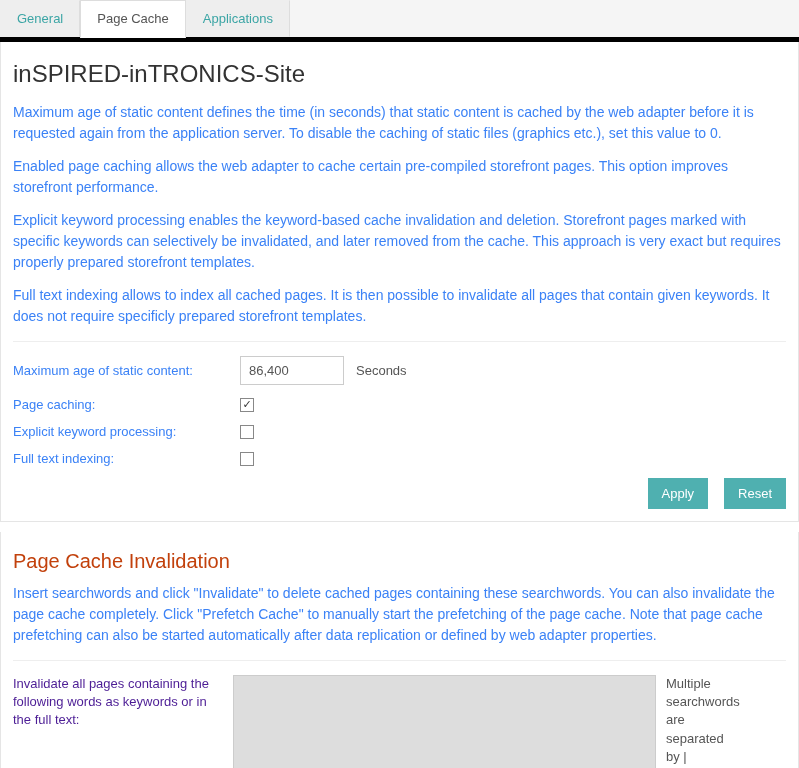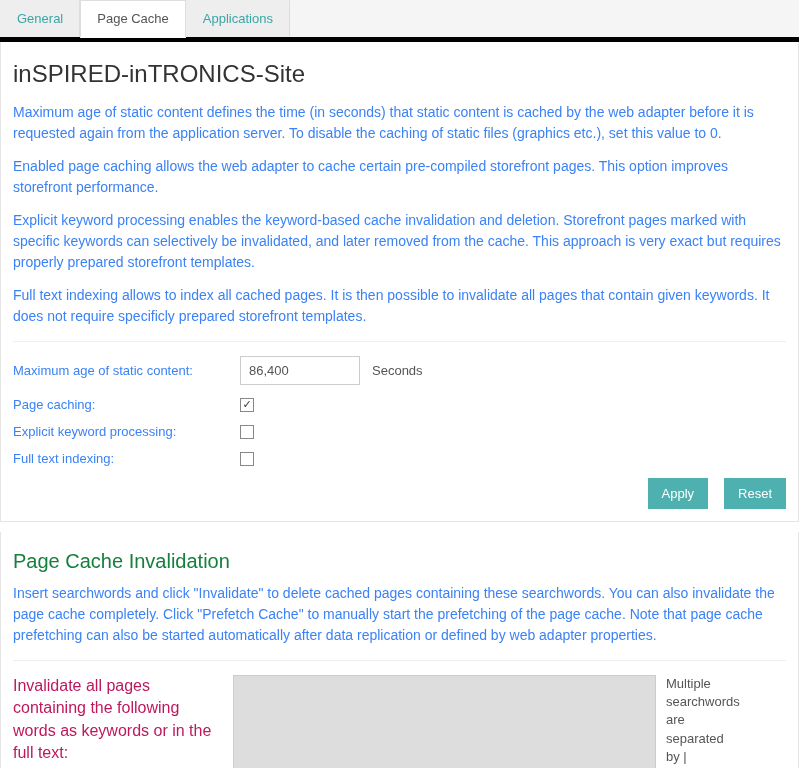--- a/index.html
+++ b/index.html
@@ -45,21 +45,21 @@
     }
     h1 {
       font-size: 24px;
       font-weight: normal;
       color: #333;
       margin-bottom: 14px;
     }
     h2 {
       font-size: 20px;
       font-weight: normal;
-      color: #15803d;
+      color: #c2410c;
       margin-bottom: 10px;
     }
     .desc {
       font-size: 14px;
       color: #3b82f6;
       line-height: 1.5;
       margin-bottom: 12px;
     }
     .desc:last-of-type {
       margin-bottom: 0;
@@ -73,21 +73,21 @@
       display: flex;
       align-items: center;
       margin-bottom: 12px;
     }
     .form-label {
       width: 227px;
       color: #3b82f6;
       font-size: 13px;
     }
     .form-input-text {
-      width: 120px;
+      width: 104px;
       padding: 6px 8px;
       border: 1px solid #ccc;
       font-size: 13px;
       color: #555;
     }
     .suffix {
       margin-left: 12px;
       color: #555;
     }
     .checkbox {
@@ -126,22 +126,22 @@
       text-decoration: underline;
     }
     .inval-row {
       display: flex;
       gap: 10px;
       align-items: flex-start;
       margin-top: 6px;
     }
     .inval-label {
       width: 210px;
-      font-size: 16px;
-      color: #be185d;
+      font-size: 13px;
+      color: #4c1d95;
       line-height: 1.4;
     }
     .inval-textarea {
       flex: 1;
       height: 130px;
       background: #ddd;
       border: 1px solid #ccc;
       resize: both;
       font-family: inherit;
       font-size: 13px;

